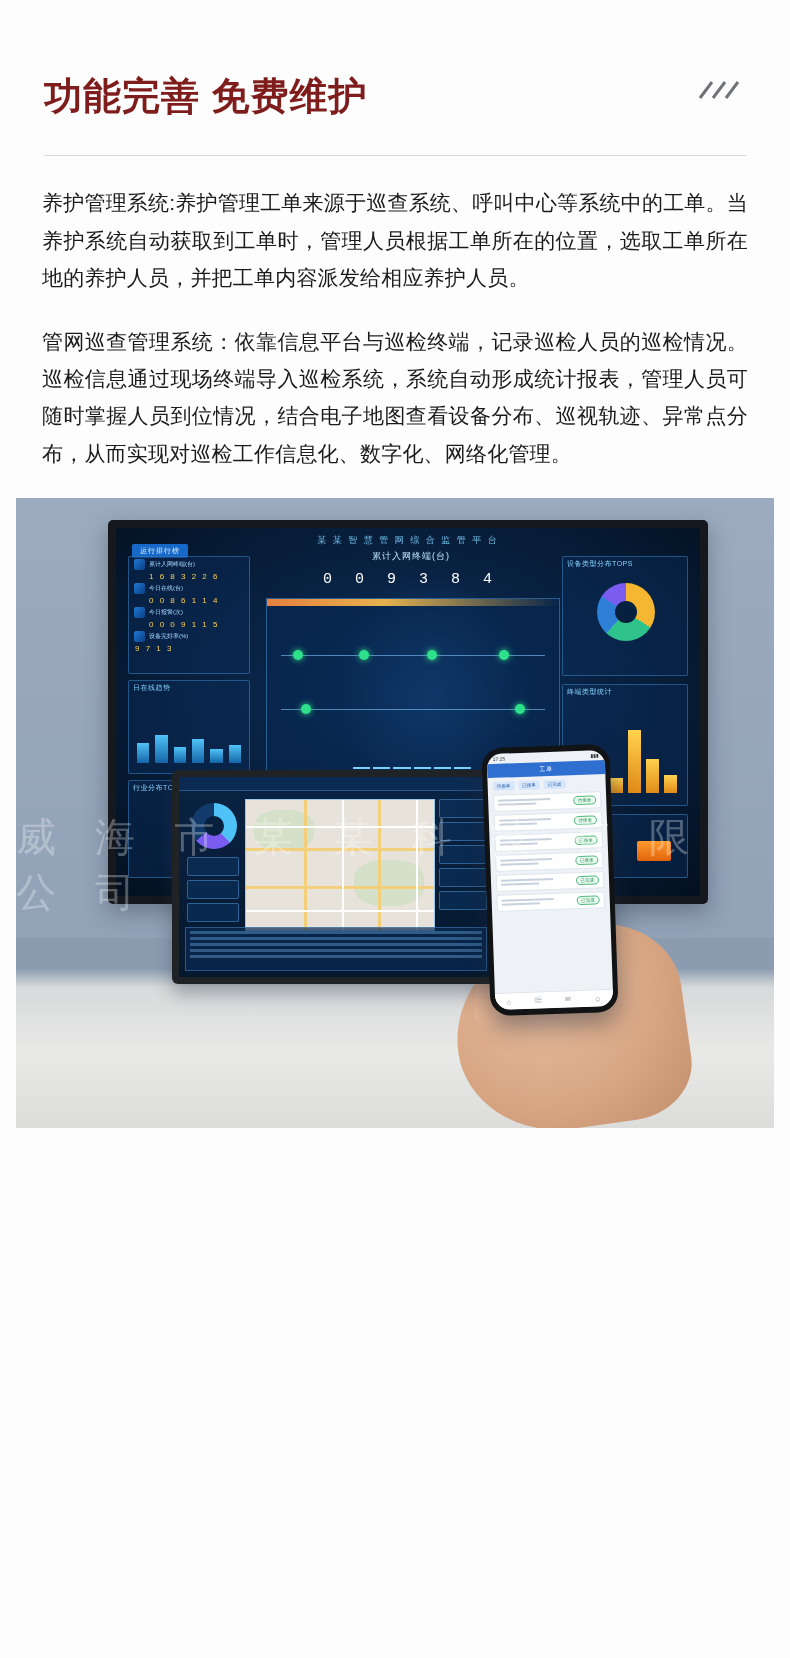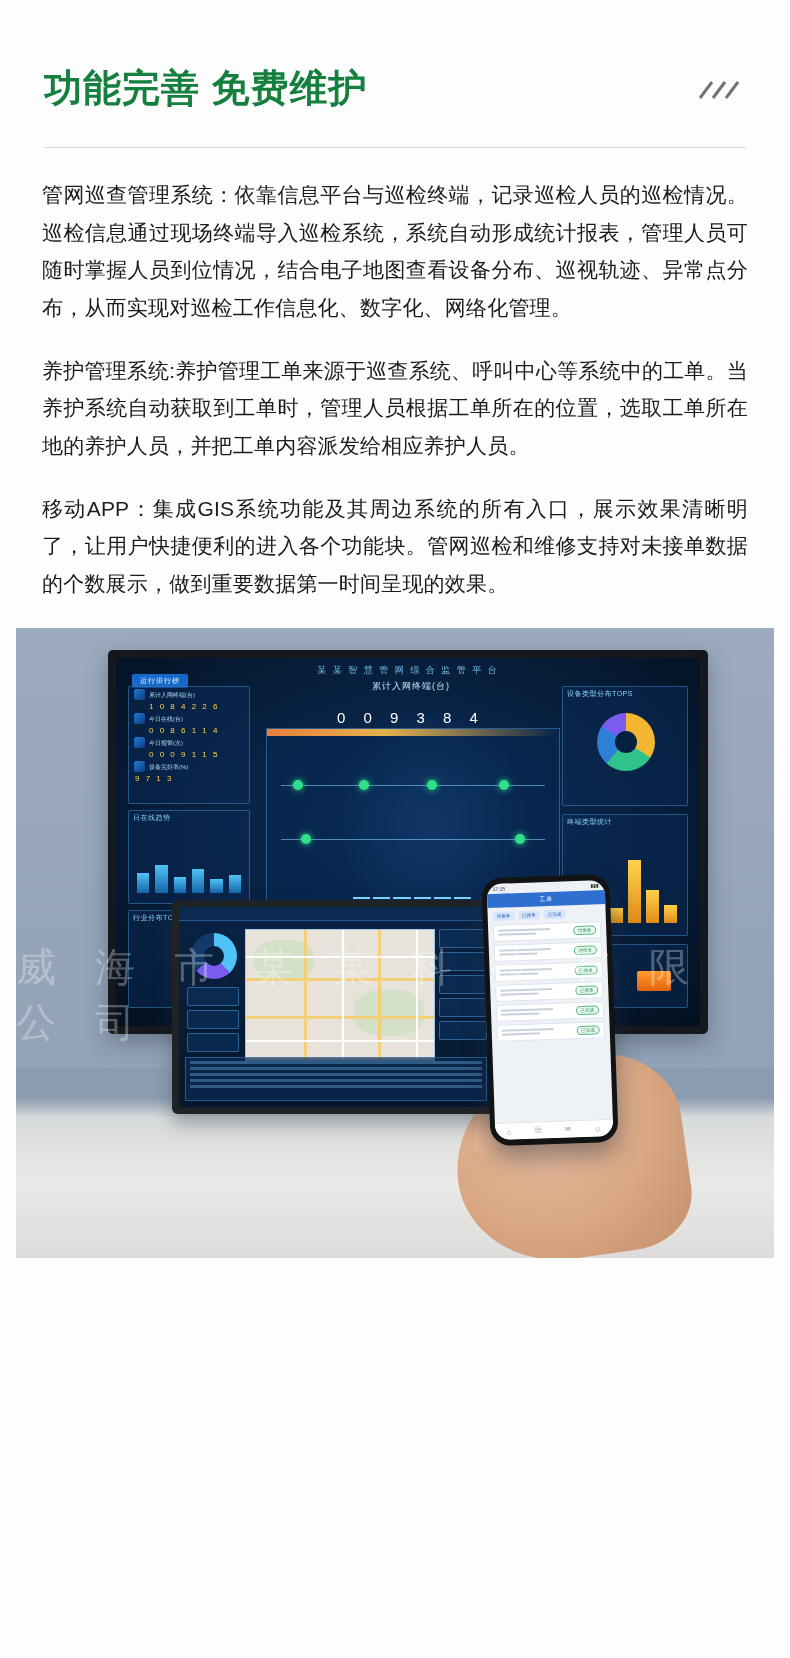--- a/index.html
+++ b/index.html
@@ -35,24 +35,24 @@
   }
   .title-accent {
     color: #f04020;
   }
   .title-plain {
     color: #111111;
   }
   .title-line-2 {
     font-size: 38px;
     font-weight: bold;
-    color: #15803d;
+    color: #7f1d1d;
     letter-spacing: 1px;
     line-height: 1.3;
-    margin-top: 2px;
+    margin-top: 10px;
   }
   .slash-mark {
     position: absolute;
     right: 48px;
     top: 78px;
     width: 46px;
     height: 24px;
   }
   .divider {
     margin: 34px 44px 0 44px;
@@ -215,25 +215,25 @@
   }
   .center-top {
     position: absolute;
     left: 150px;
     top: 22px;
     width: 290px;
     text-align: center;
   }
   .center-top .lab { font-size: 9px; color: #bfe4ff; letter-spacing: 1px; }
   .center-top .dig {
-    margin-top: 16px;
+    margin-top: 8px;
     font-size: 15px;
     letter-spacing: 7px;
     color: #ffffff;
-    font-family: Liberation Sans, sans-serif;
+    font-family: Liberation Mono, monospace;
   }
   .flow {
     position: absolute;
     left: 150px;
     top: 70px;
     width: 292px;
     height: 186px;
     border: 1px solid rgba(70,150,220,0.5);
     background: rgba(8,40,82,0.55);
   }
@@ -560,42 +560,41 @@
       <g stroke="#6f7378" stroke-width="3">
         <line x1="4" y1="20" x2="16" y2="4"></line>
         <line x1="17" y1="20" x2="29" y2="4"></line>
         <line x1="30" y1="20" x2="42" y2="4"></line>
       </g>
     </svg>
   </div>
   <div class="divider"></div>
 
   <div class="content">
+    <p class="para">养护管理系统:养护管理工单来源于巡查系统、呼叫中心等系统中的工单。当养护系统自动获取到工单时，管理人员根据工单所在的位置，选取工单所在地的养护人员，并把工单内容派发给相应养护人员。</p>
     <p class="para">管网巡查管理系统：依靠信息平台与巡检终端，记录巡检人员的巡检情况。巡检信息通过现场终端导入巡检系统，系统自动形成统计报表，管理人员可随时掌握人员到位情况，结合电子地图查看设备分布、巡视轨迹、异常点分布，从而实现对巡检工作信息化、数字化、网络化管理。</p>
-    <p class="para">养护管理系统:养护管理工单来源于巡查系统、呼叫中心等系统中的工单。当养护系统自动获取到工单时，管理人员根据工单所在的位置，选取工单所在地的养护人员，并把工单内容派发给相应养护人员。</p>
-    <p class="para">移动APP：集成GIS系统功能及其周边系统的所有入口，展示效果清晰明了，让用户快捷便利的进入各个功能块。管网巡检和维修支持对未接单数据的个数展示，做到重要数据第一时间呈现的效果。</p>
   </div>
 
   <div class="photo">
     <div class="wall"></div>
     <div class="desk"></div>
 
     <div class="monitor">
       <div class="screen">
         <div class="map-ghost"></div>
         <div class="s-title">某 某 智 慧 管 网 综 合 监 管 平 台</div>
 
         <div class="kpi-tab">运行排行榜</div>
 
         <div class="panel kpi-box">
           <div class="kpi-row">
             <span class="kpi-ic"></span>
             <span class="kpi-txt">累计入网终端(台)</span>
           </div>
-          <div class="kpi-num" style="padding-left:20px">1 0 8 4 2 2 6</div>
+          <div class="kpi-num" style="padding-left:20px">1 6 8 3 2 2 6</div>
           <div class="kpi-row">
             <span class="kpi-ic"></span>
             <span class="kpi-txt">今日在线(台)</span>
           </div>
           <div class="kpi-num" style="padding-left:20px">0 0 8 6 1 1 4</div>
           <div class="kpi-row">
             <span class="kpi-ic"></span>
             <span class="kpi-txt">今日报警(次)</span>
           </div>
           <div class="kpi-num" style="padding-left:20px">0 0 0 9 1 1 5</div>

